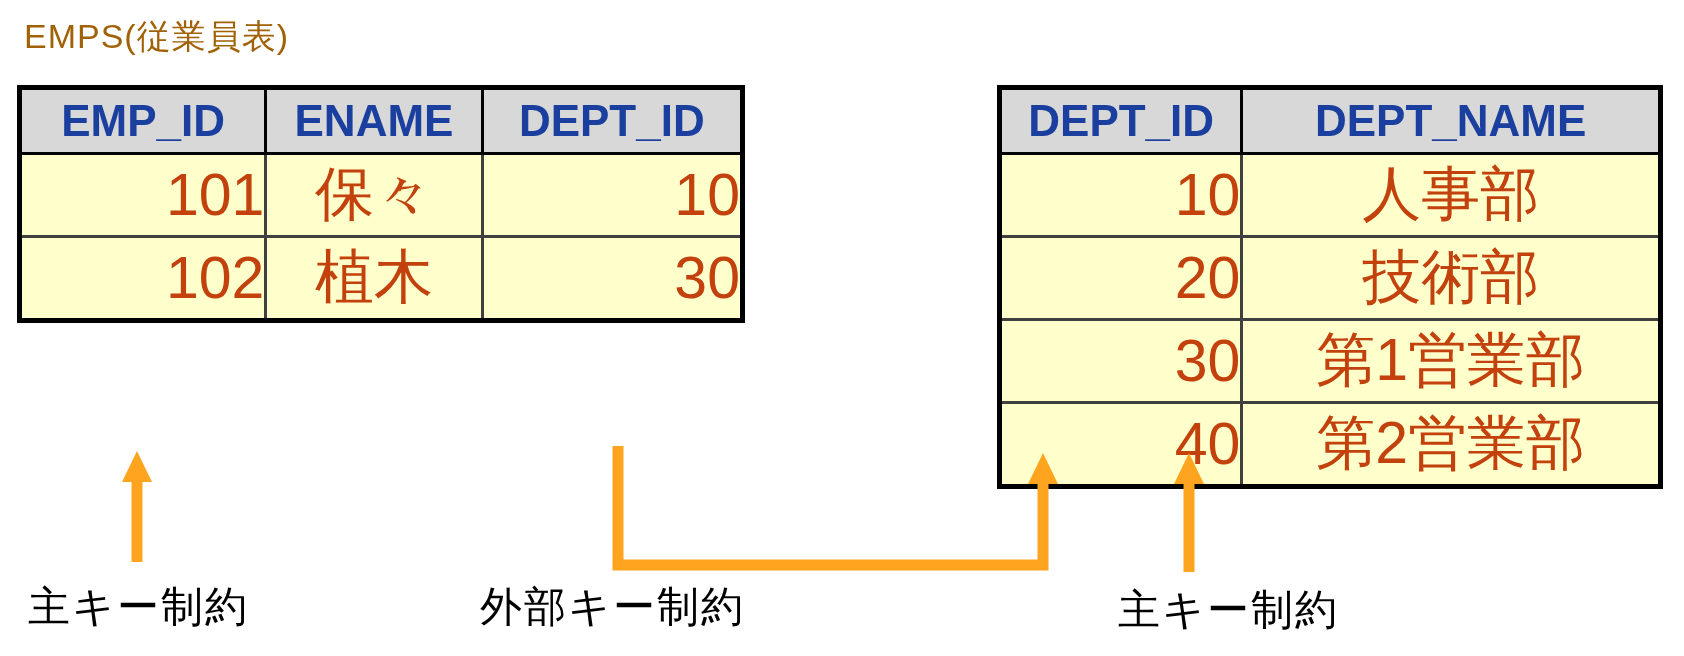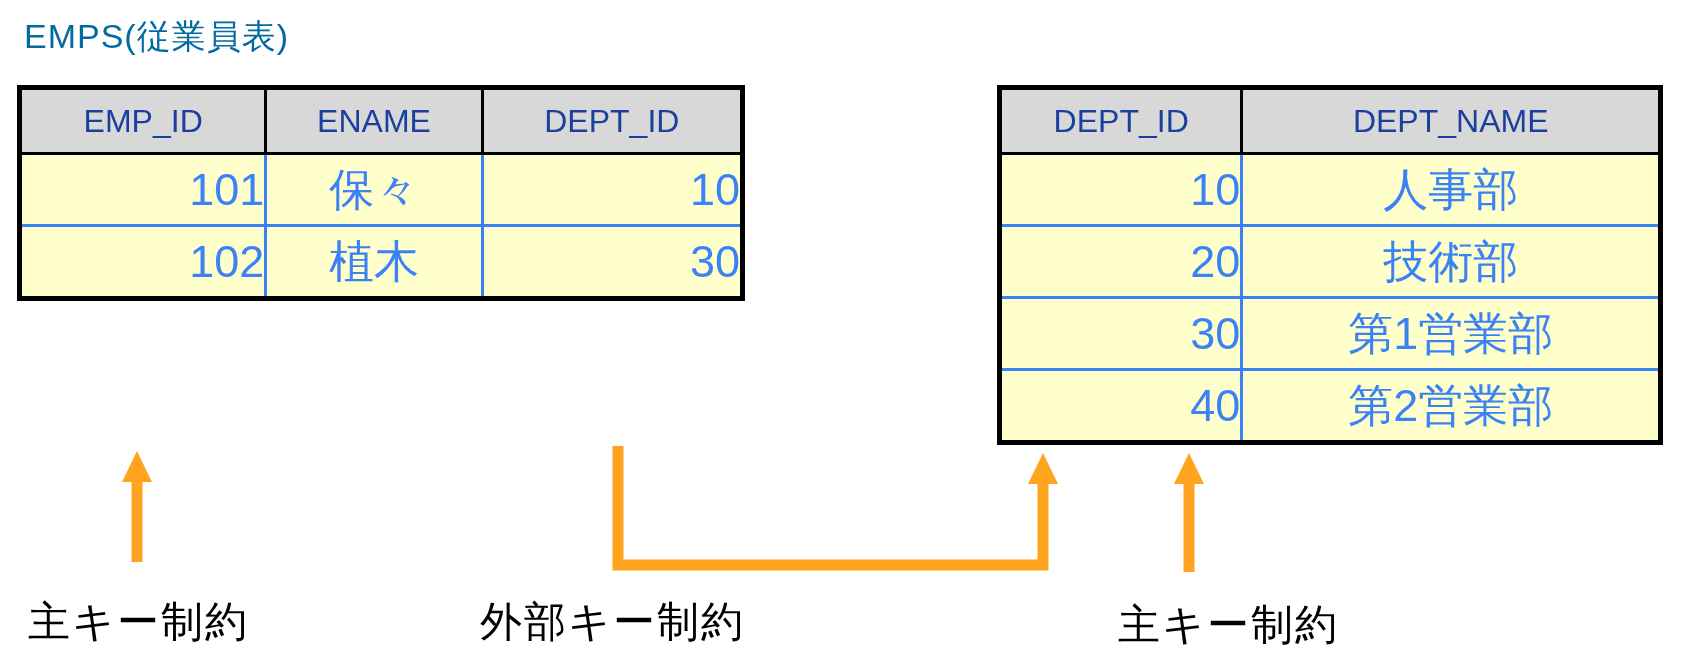--- a/index.html
+++ b/index.html
@@ -2,45 +2,44 @@
 <html><head>
 <meta charset="utf-8">
 <style>
   html,body{margin:0;padding:0;background:#ffffff;}
   body{
     width:1684px;height:656px;position:relative;overflow:hidden;
     font-family:"Liberation Sans","DejaVu Sans",sans-serif;
   }
   .canvas{position:absolute;inset:0;}
   .tbl-title{
-    position:absolute;font-size:34px;color:#0369a1;letter-spacing:1px;
+    position:absolute;font-size:34px;color:#a16207;letter-spacing:1px;
     font-weight:400;white-space:nowrap;
   }
   table.dtable{
     position:absolute;border-collapse:collapse;table-layout:fixed;
     background:#ffffcc;border:5px solid #000;
   }
   table.dtable th{
-    background:#d8d8d8;color:#1a3f9e;font-weight:normal;font-size:32px;
+    background:#d8d8d8;color:#1a3f9e;font-weight:bold;font-size:44px;
     height:62px;border:3px solid #000;text-align:center;padding:0;
     letter-spacing:0px;white-space:nowrap;
   }
   table.dtable td{
-    background:#ffffcc;color:#3b82f6;font-size:45px;height:69px;
-    border:3px solid #3b82f6;padding:0;vertical-align:middle;white-space:nowrap;
+    background:#ffffcc;color:#c2410c;font-size:59px;height:69px;
+    border:3px solid #404040;padding:0;vertical-align:middle;white-space:nowrap;
   }
   td.num{text-align:right;padding-right:18px;}
   td.txt{text-align:center;padding-left:14px;}
   svg.arrows{position:absolute;left:0;top:0;}
   .oshaft{stroke:#ffa41e;stroke-width:11;fill:none;}
   .ohead{fill:#ffa41e;stroke:none;}
   .note{
     position:absolute;font-size:42px;color:#000;white-space:nowrap;
     letter-spacing:2px;
-    margin-top:15px;
   }
 </style>
 </head>
 <body>
 
 <div class="canvas">
 
   <div class="tbl-title" style="left:24px;top:14px">EMPS(従業員表)</div>
 
   <table class="dtable" style="left:17px;top:85px;width:728px">

